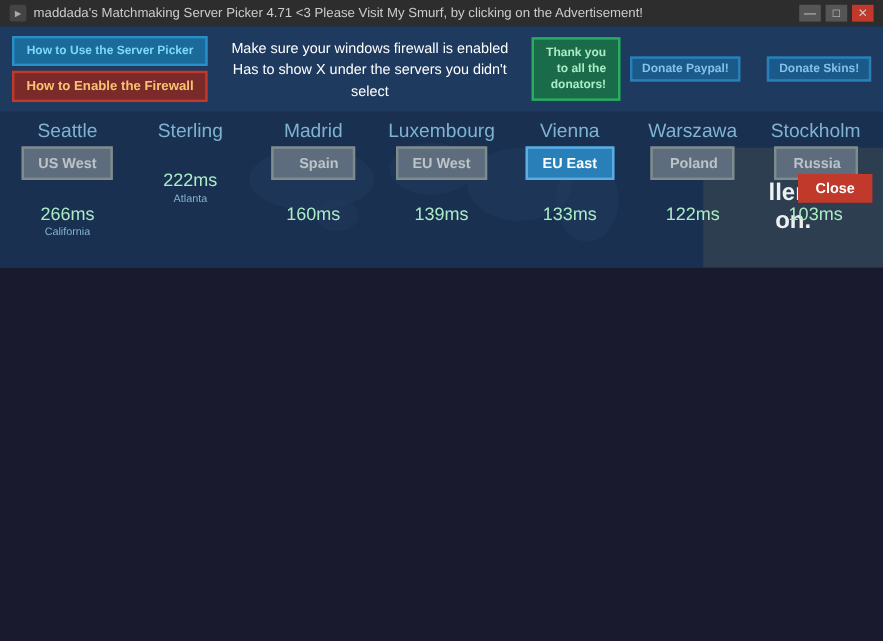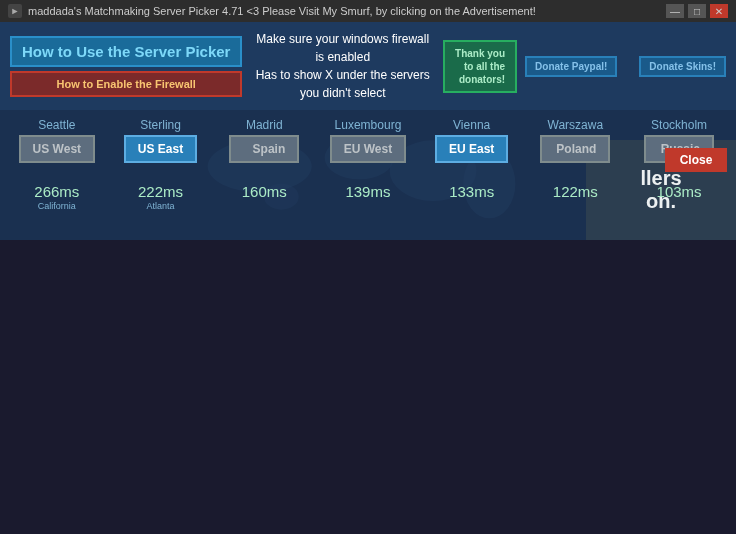--- a/index.html
+++ b/index.html
@@ -72,26 +72,25 @@
     .left-buttons {
       display: flex;
       flex-direction: column;
       gap: 4px;
     }
 
     .btn-how-use {
       background: #1a6b9a;
       border: 2px solid #2a8fc9;
       color: #7dd8f8;
-      font-size: 15px;
+      font-size: 10px;
       font-weight: bold;
       padding: 5px 10px;
       cursor: pointer;
       white-space: nowrap;
-      text-align: right;
     }
 
     .btn-how-firewall {
       background: #7b2a2a;
       border: 2px solid #c0392b;
       color: #f8c471;
       font-size: 11px;
       font-weight: bold;
       padding: 5px 10px;
       cursor: pointer;
@@ -160,21 +159,21 @@
     }
 
     .server-item {
       display: flex;
       flex-direction: column;
       align-items: center;
       min-width: 80px;
     }
 
     .server-region {
-      font-size: 12px;
+      font-size: 16px;
       color: #7fb3d3;
       margin-bottom: 3px;
     }
 
     .server-btn {
       padding: 5px 12px;
       font-size: 12px;
       font-weight: bold;
       cursor: pointer;
       border: none;
@@ -344,21 +343,20 @@
 
     <div class="servers-row" id="servers-row">
         <div class="server-item">
     <span class="server-region">Seattle</span>
     <button class="server-btn unselected">US West</button>
     <span class="server-ping">266ms</span>
     <span class="server-sub">California</span>
   </div>
         <div class="server-item">
     <span class="server-region">Sterling</span>
-    <button class="server-btn selected">US East</button>
     <span class="server-ping">222ms</span>
     <span class="server-sub">Atlanta</span>
   </div>
         <div class="server-item">
     <span class="server-region">Madrid</span>
     <button class="server-btn unselected">Spain</button>
     <span class="server-ping">160ms</span>
 
   </div>
         <div class="server-item">
@@ -382,21 +380,21 @@
         <div class="server-item">
     <span class="server-region">Stockholm</span>
     <button class="server-btn unselected">Russia</button>
     <span class="server-ping">103ms</span>
 
   </div>
       </div>
   </div>
 
 
-  <div style="position:absolute; right:0; bottom:64px; width:80px; text-align:center; z-index:6;">
+  <div style="position:absolute; right:0; bottom:50px; width:80px; text-align:center; z-index:6;">
     <button class="close-btn-bottom">Close</button>
   </div>
 
   <div class="ad-area">
     <div class="ad-text">
       <span style="white-space:pre-line">llers
 on.</span>
     </div>
   </div>
 

